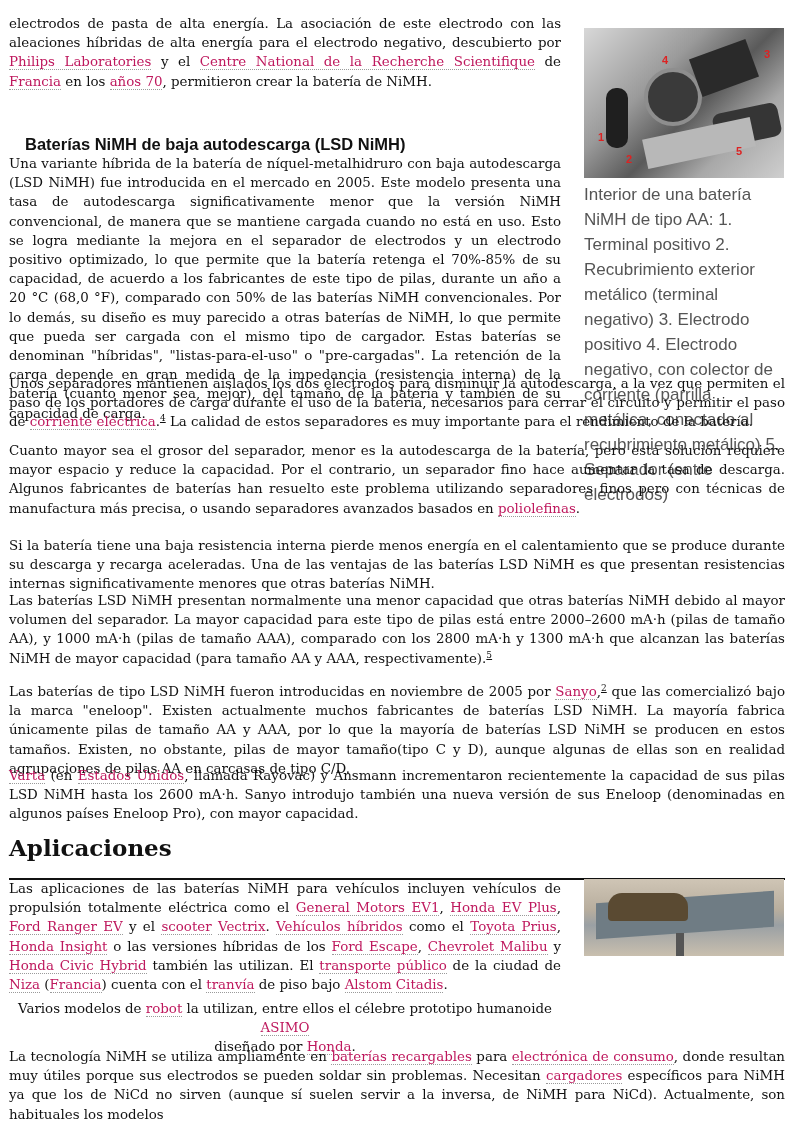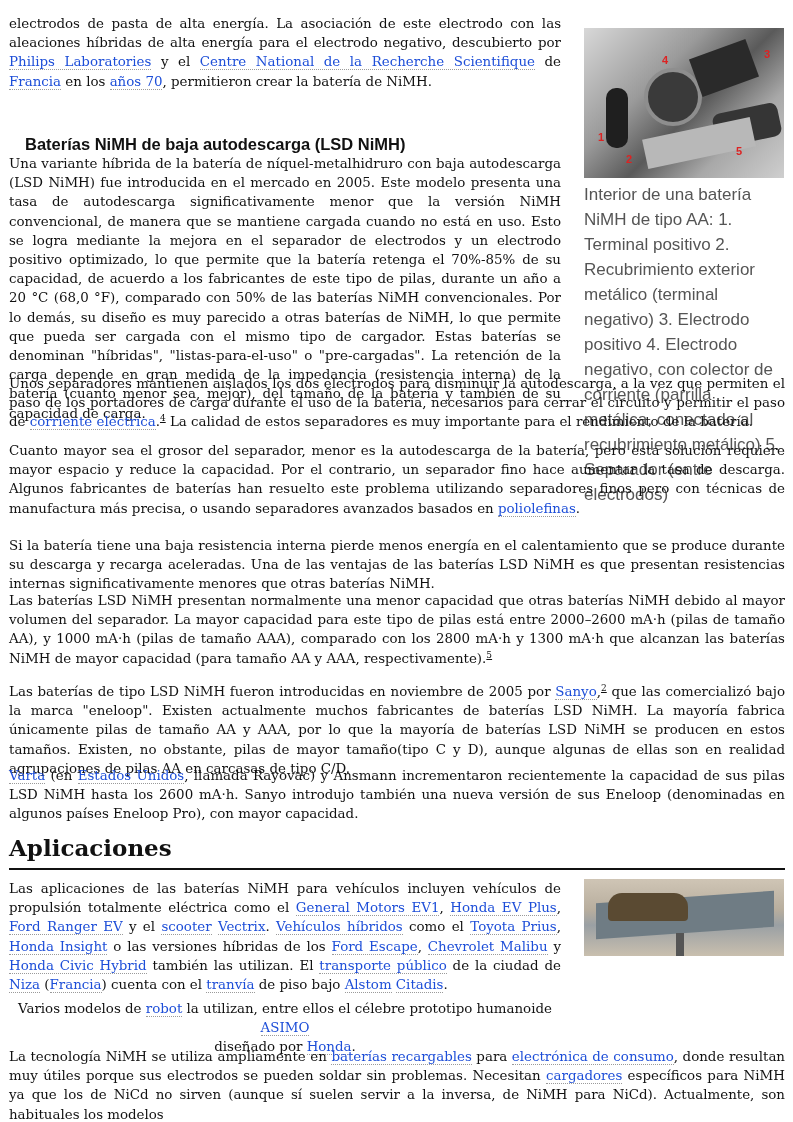--- a/index.html
+++ b/index.html
@@ -4,33 +4,33 @@
 <style>
   html, body { margin: 0; padding: 0; background: #ffffff; }
   body {
     width: 793px; height: 1122px; overflow: hidden; position: relative;
     font-family: "DejaVu Serif", serif; color: #111;
   }
   .page { position: absolute; left: 9px; top: 0; width: 776px; }
   p { margin: 0; font-size: 13.4px; line-height: 19.2px; text-align: justify; }
   .narrow { width: 552px; }
   a.lk {
-    color: #1d4ed8; text-decoration: none;
+    color: #be185d; text-decoration: none;
     border-bottom: 1px dotted #9a9a9a;
   }
   sup { font-size: 9px; line-height: 0; vertical-align: 5px; }
   sup a { color: #111; text-decoration: underline; }
   .h3 {
     font-family: "Liberation Sans", sans-serif; font-weight: bold;
     font-size: 16.5px; margin: 16px; position: absolute; left: 0; text-align: center;
   }
   .h2 {
     font-family: "DejaVu Serif", serif; font-weight: bold;
     font-size: 23px; margin: 0; position: absolute; left: 0; width: 776px;
-    border-bottom: 2px solid #111; padding-bottom: 7px;
+    border-bottom: 2px solid #111; padding-bottom: 17px;
   }
   .blk { position: absolute; left: 0; }
   .fig { position: absolute; }
   .fig .img { background: #bdbdbd; position: relative; overflow: hidden; }
   .cap {
     font-family: "Liberation Sans", sans-serif; font-size: 17px;
     line-height: 25px; color: #555; margin-top: 4px;
   }
   .cap a.lk { color: #555; }
   .marker { position: absolute; color: #d22; font-family: "Liberation Sans", sans-serif; font-weight: bold; font-size: 11px; }

